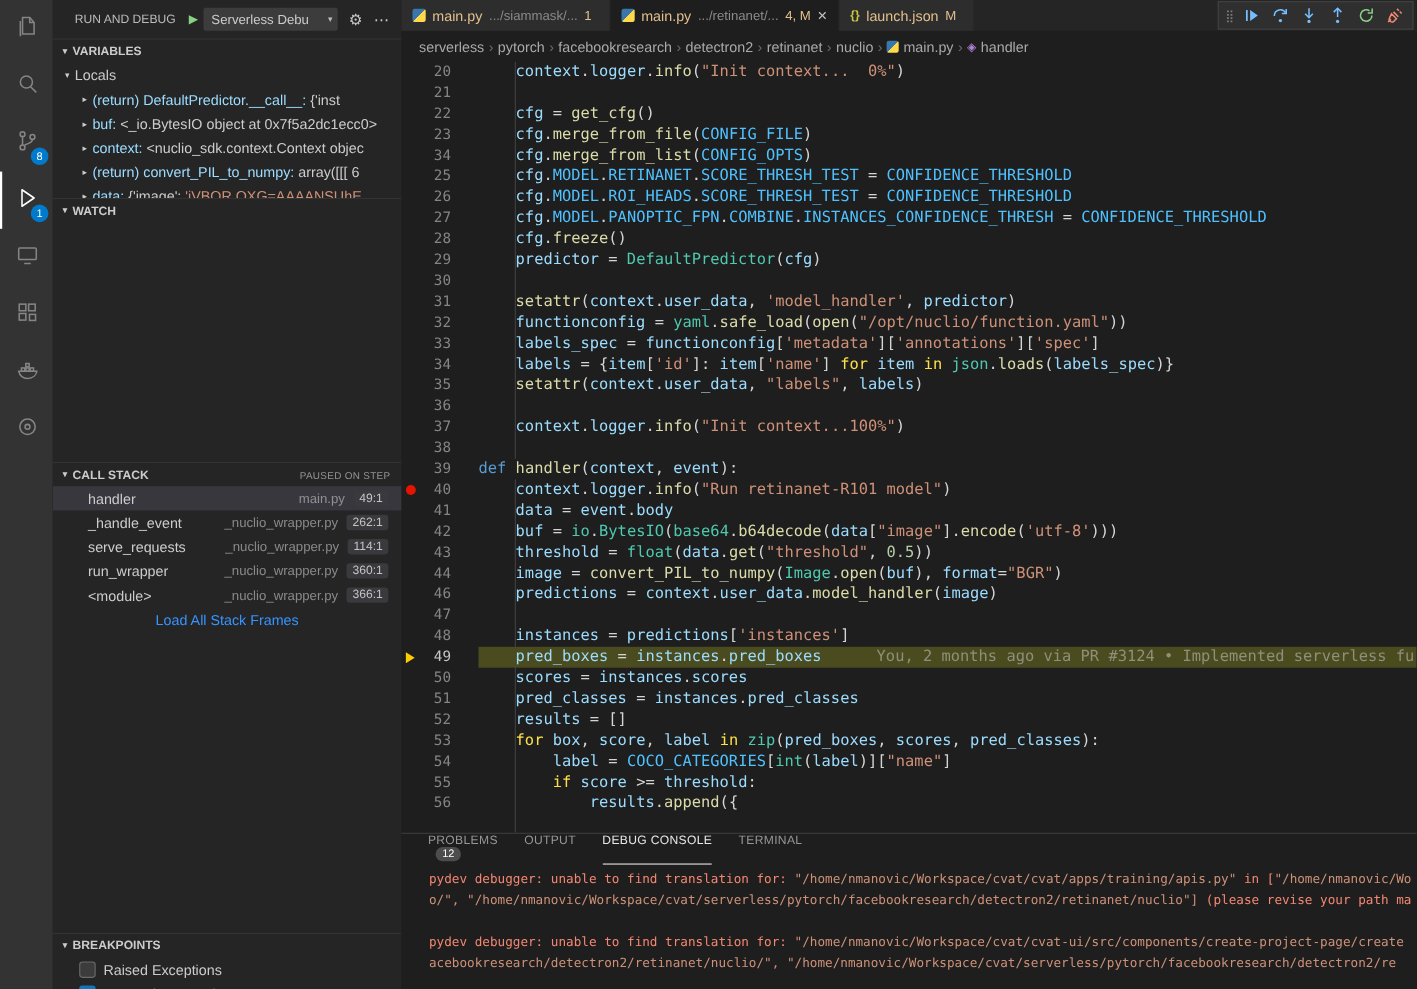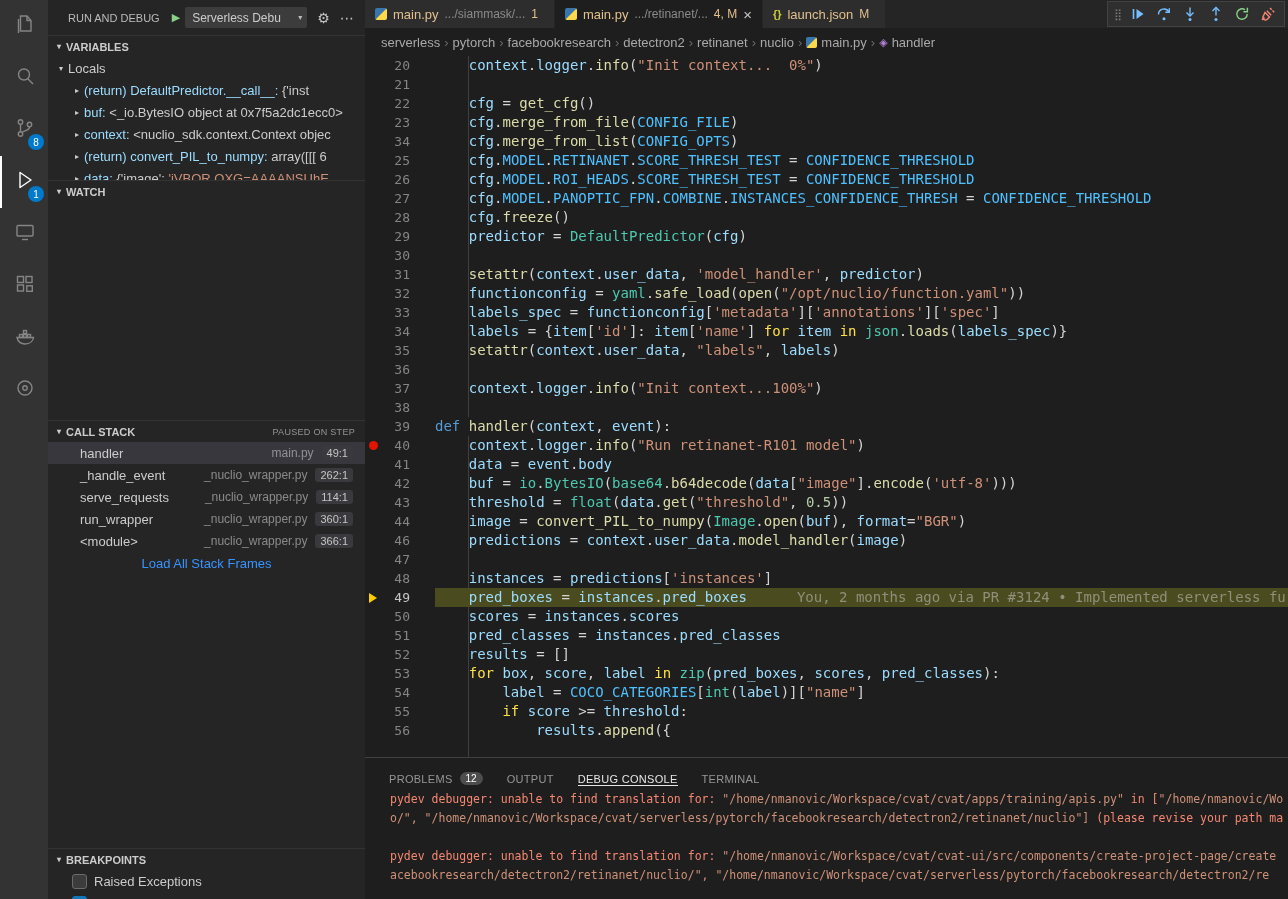--- a/index.html
+++ b/index.html
@@ -106,21 +106,21 @@
   .body.current { background:#4a4c20; }
   .blame { color:#8f8f7a; margin-left:50px; }
   .tok-p{color:#d4d4d4}.tok-v{color:#9cdcfe}.tok-f{color:#dcdcaa}.tok-s{color:#ce9178}
   .tok-k{color:#569cd6}.tok-c{color:#fde047}.tok-t{color:#4ec9b0}.tok-C{color:#4fc1ff}
   .tok-n{color:#b5cea8}
 
   
   .panel { height:142px; flex:none; background:#1e1e1e; border-top:1px solid rgba(128,128,128,0.35); }
   .panel-tabs { height:28px; display:flex; align-items:center; padding-left:12px; }
   .ptab { font-size:11px; letter-spacing:0.3px; color:#969696; margin:0 12px; height:100%;
-    display:flex; align-items:flex-end; border-bottom:1px solid transparent; }
+    display:flex; align-items:flex-start; border-bottom:1px solid transparent;flex-direction:column; }
   .ptab.active { color:#e7e7e7; border-bottom:1px solid #e7e7e7; }
   .pbadge { background:#4d4d4d; color:#ffffff; border-radius:8px; padding:1px 6px;
     font-size:10px; margin-left:7px; letter-spacing:0; }
   .console { font-family:"DejaVu Sans Mono", monospace; font-size:11.5px; line-height:19px;
     padding:4px 0 0 25px; white-space:pre; overflow:hidden; }
   .cline { height:19px; }
   .ce { color:#f48771; } .cs { color:#ce9178; }
 </style>
 </head>
 <body>

